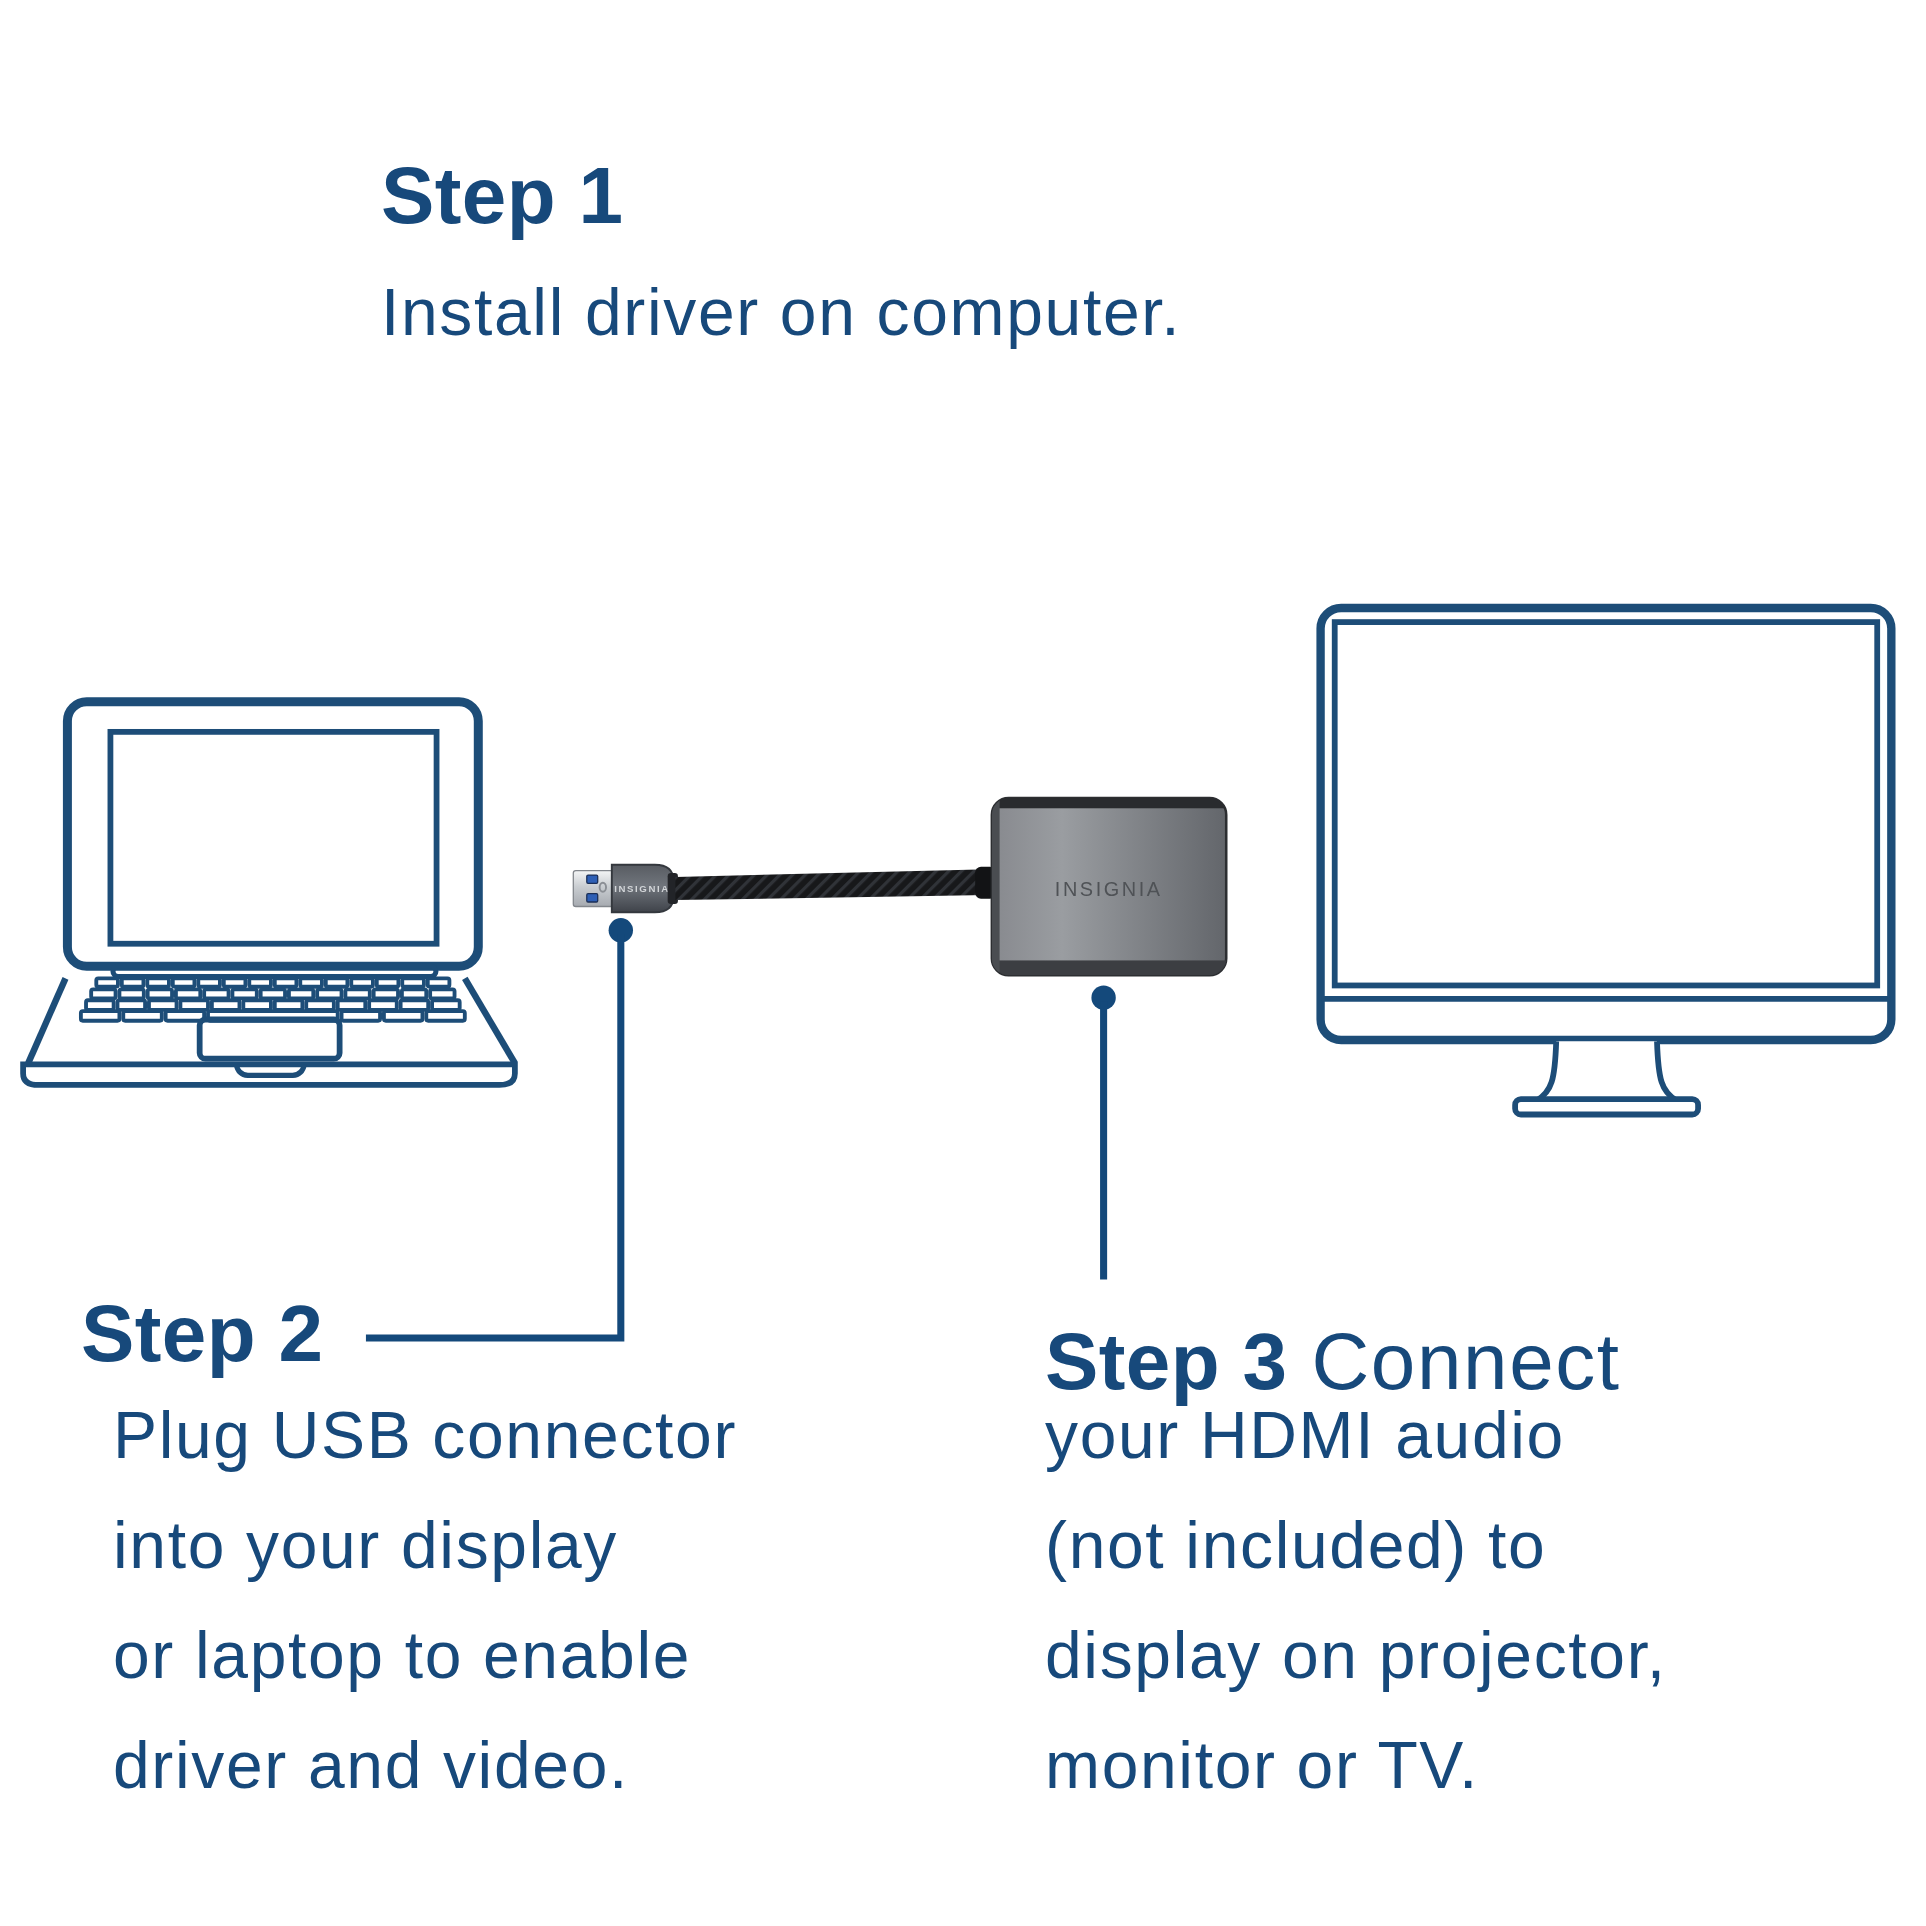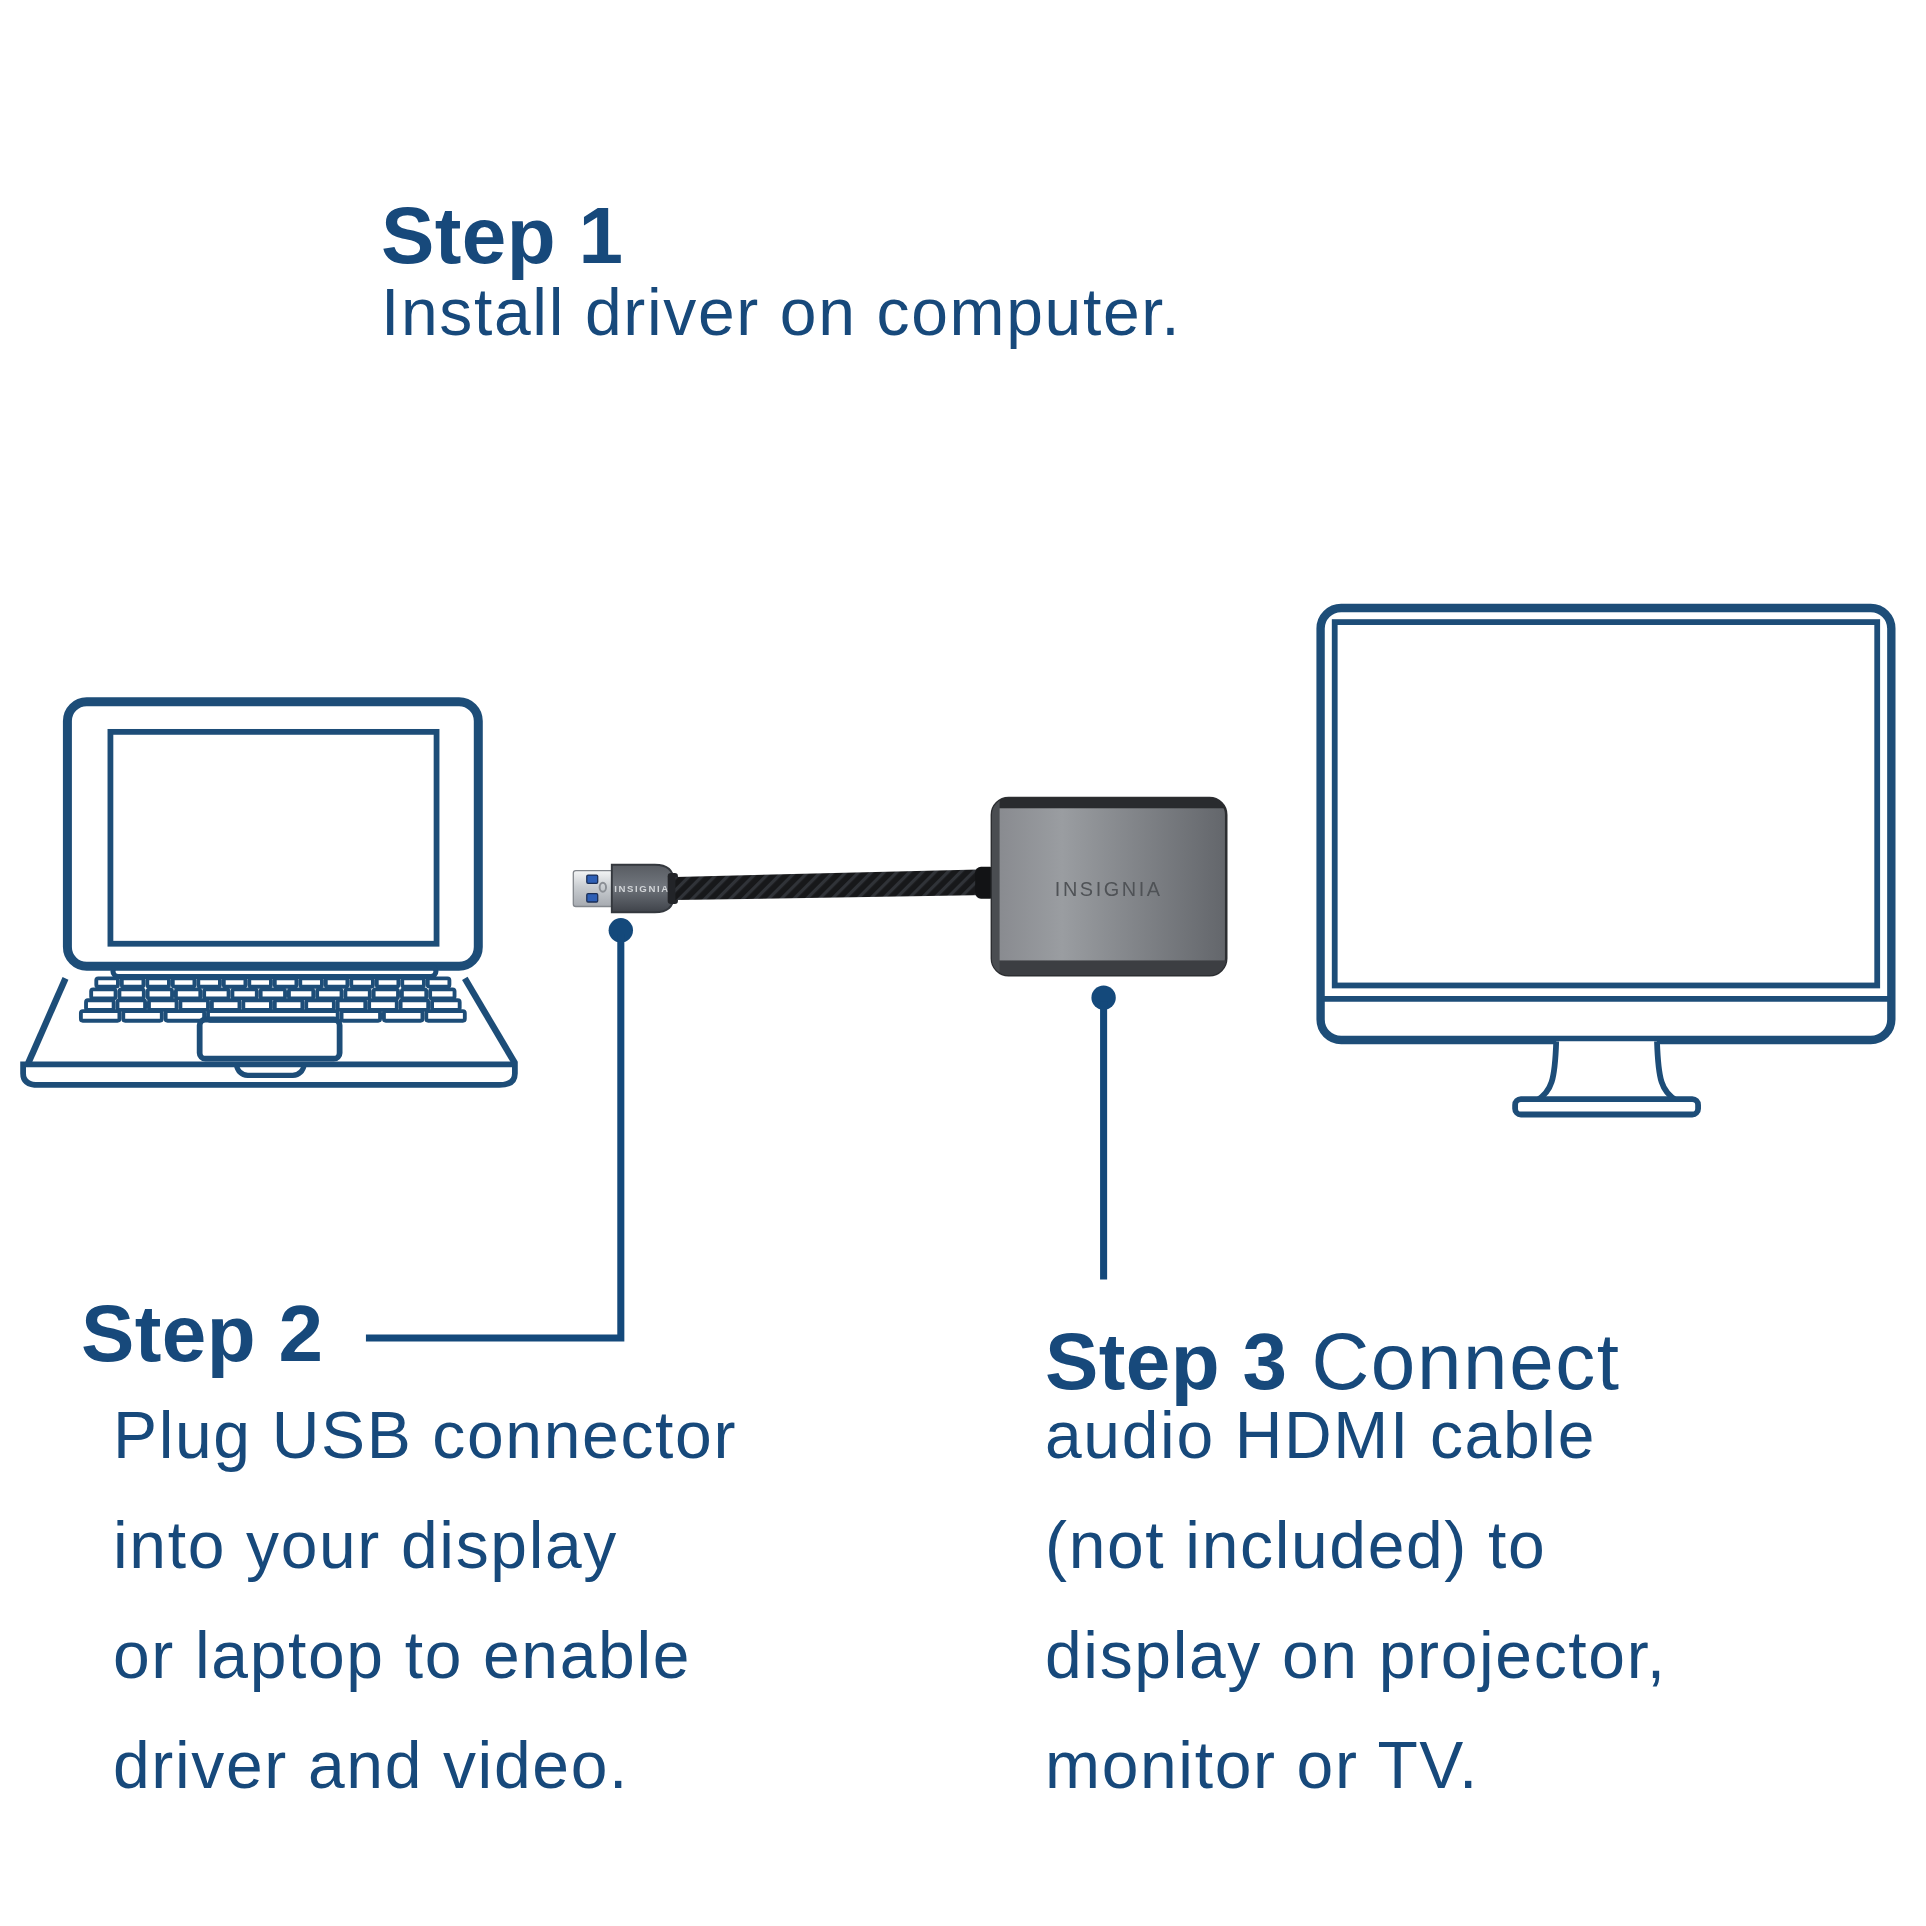--- a/index.html
+++ b/index.html
@@ -4,21 +4,21 @@
 <style>
   html,body{margin:0;padding:0;background:#ffffff;}
   #canvas{position:relative;width:1926px;height:1926px;background:#ffffff;overflow:hidden;
           font-family:"Liberation Sans","DejaVu Sans",sans-serif;}
   #art{position:absolute;left:0;top:0;width:1926px;height:1926px;}
   .txt{position:absolute;color:#17497B;white-space:nowrap;}
   .heading{font-size:80px;font-weight:700;line-height:1;letter-spacing:0.005em;}
   .bodyline{font-size:66px;font-weight:400;line-height:110px;letter-spacing:0.025em;}
   .single{line-height:1;}
   .hsuffix{font-weight:400;margin-left:0.30em;letter-spacing:0.02em;}
-  #step1-heading{left:381px;top:156px;margin-top:40px;}
+  #step1-heading{left:381px;top:156px;}
   #step1-body{left:381px;top:279px;}
   #step2-heading{left:81px;top:1294px;}
   #step2-body{left:81px;top:1380px;margin-left:32px;}
   #step3-heading{left:1045px;top:1294px;margin-top:28px;}
   #step3-body{left:1045px;top:1380px;}
 </style>
 </head>
 <body>
 
 <div id="canvas">
@@ -154,19 +154,19 @@
     <div>Plug USB connector</div>
     <div>into your display</div>
     <div>or laptop to enable</div>
     <div>driver and video.</div>
   </div>
 
   <div class="txt heading single" id="step3-heading">
     <span>Step 3</span><span class="hsuffix">Connect</span>
   </div>
   <div class="txt bodyline" id="step3-body">
-    <div>audio HDMI cable</div>
+    <div>your HDMI audio</div>
     <div>(not included) to</div>
     <div>display on projector,</div>
     <div>monitor or TV.</div>
   </div>
 </div>
 
 
 </body></html>

